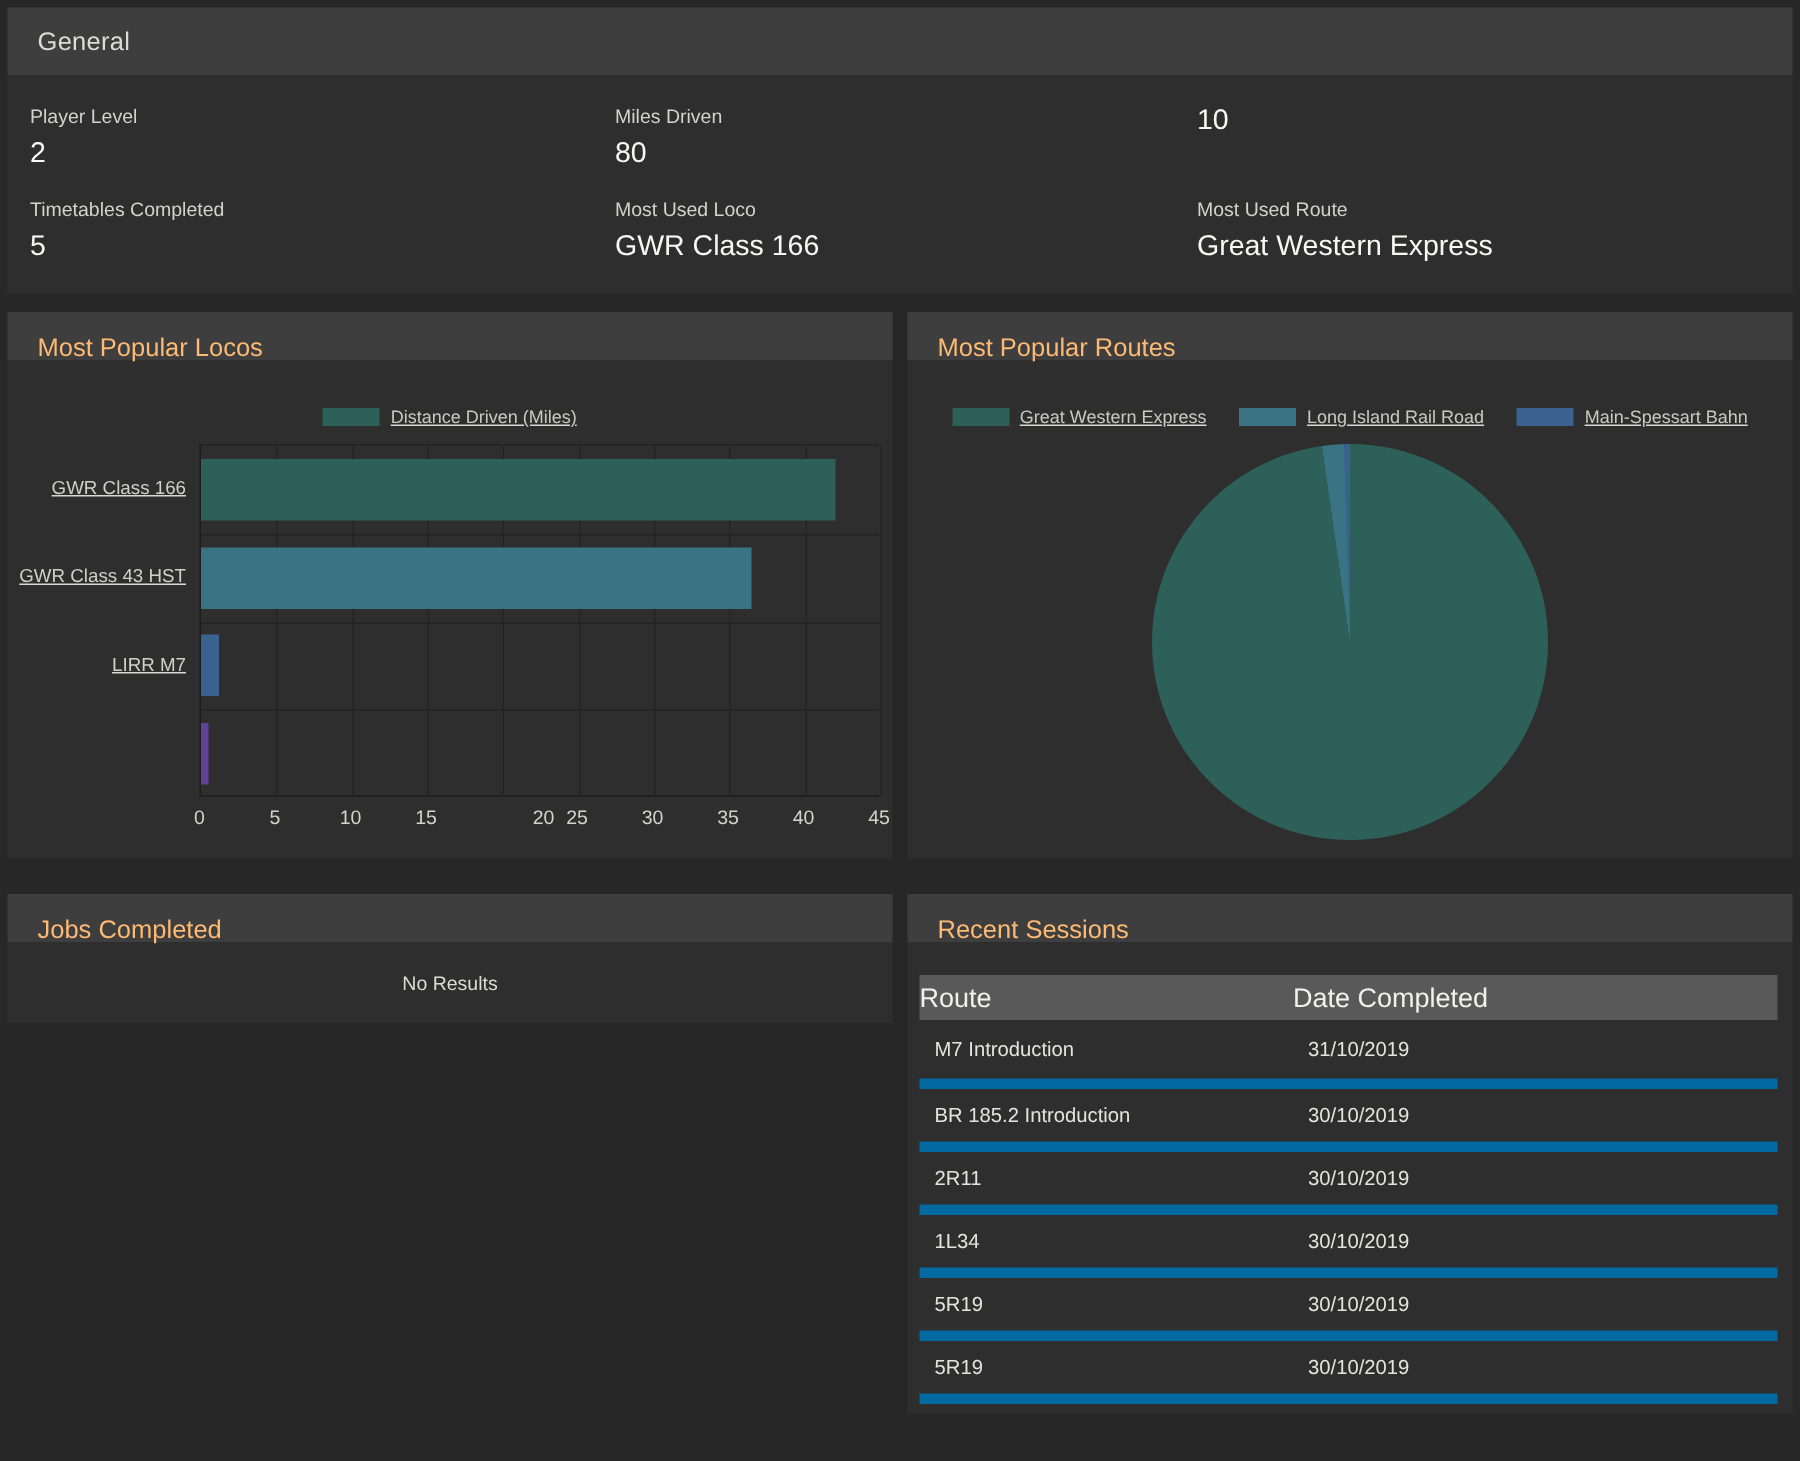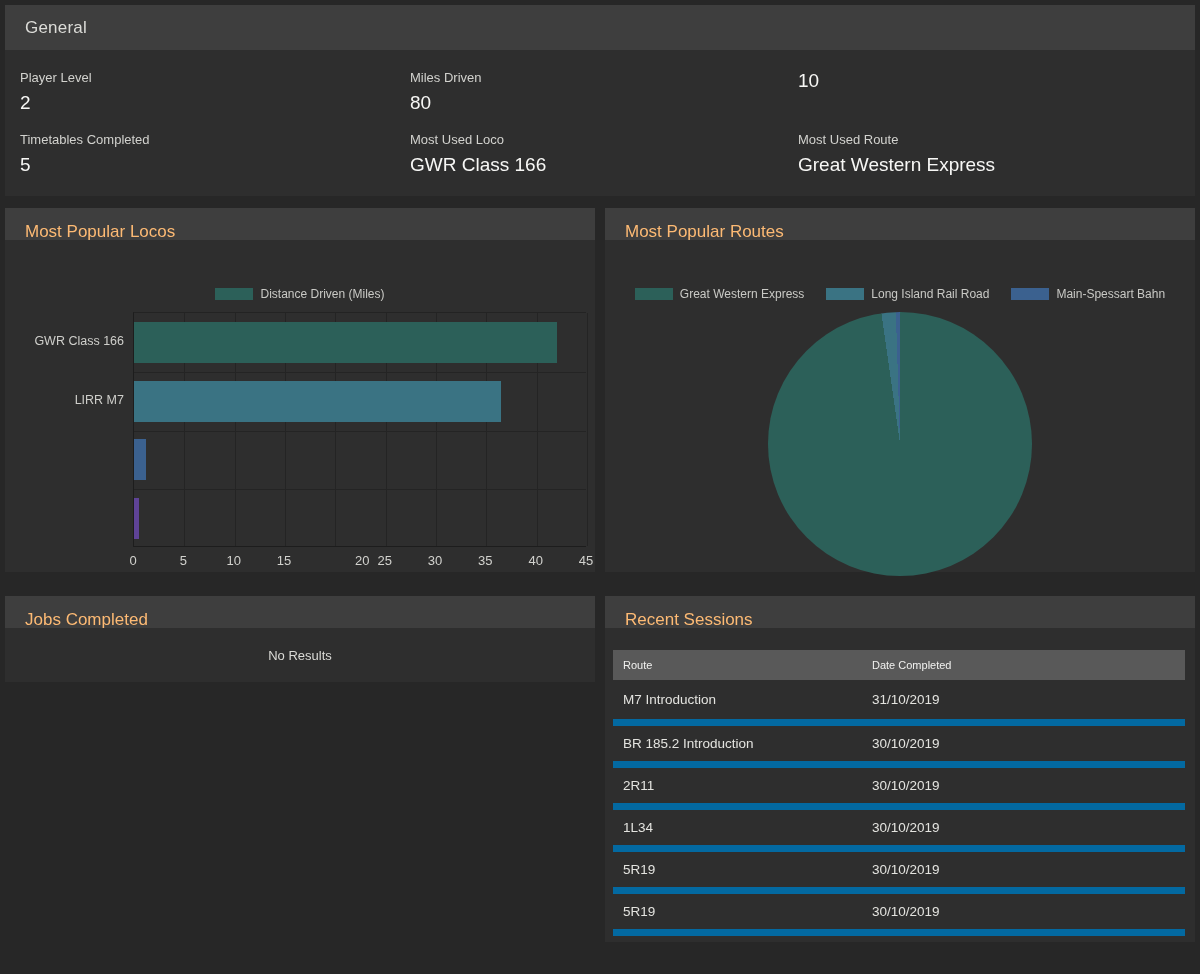--- a/index.html
+++ b/index.html
@@ -27,21 +27,21 @@
   
   .row { display:flex; gap:10px; }
   .charts-row { margin-top:12px; }
   .bottom-row  { margin-top:24px; align-items:flex-start;justify-content:flex-end; }
   .panel { width:590px; }
   .panel-header {
     height:32px; background:#3e3e3e; color:#fdba74;
     font-size:17px; line-height:48px; padding-left:20px;
   }
   .panel-body { background:#2e2e2e; }
-  .charts-row .panel-body { height:332px; padding-top:46px; }
+  .charts-row .panel-body { height:332px; padding-top:30px;text-decoration:underline; }
   
   .legend { display:flex; justify-content:center; align-items:center; gap:22px; height:16px; }
   .legend-item { display:flex; align-items:center; gap:7px; cursor:pointer; }
   .legend-swatch { width:38px; height:12px; display:inline-block; }
   .legend-label { font-size:12px; color:#c9c9c5; }
   
   .barchart { display:flex; margin-top:10px; }
   .ylabels { width:128px; }
   .ylabel {
     height:58.75px; display:flex; align-items:center; justify-content:flex-end;
@@ -63,21 +63,21 @@
   .pie-wrap { display:flex; justify-content:center; margin-top:10px; }
   .pie { width:264px; height:264px; border-radius:50%; }
   
   .jobs-body { height:54px; display:flex; align-items:center; justify-content:center; }
   .no-results { font-size:13px; color:#dadad6; }
   
   .sessions-body { height:314px; padding:22px 10px 0 8px; }
   table.sessions { width:572px; border-collapse:collapse; table-layout:fixed; }
   table.sessions th {
     background:#595959; color:#f1f1ef; font-weight:normal; text-align:left;
-    font-size:11px; height:30px; padding-left:10px;
+    font-size:18px; height:30px; 
   }
   table.sessions td {
     font-size:13.5px; color:#e3e3df; height:42px; padding-left:10px;
     border-bottom:7px solid #0369a1;
   }
   table.sessions col.c-route { width:249px; }
 </style>
 </head>
 <body>
 
@@ -117,20 +117,21 @@
     <div class="panel-body">
       <div class="legend">
         <div class="legend-item">
           <span class="legend-swatch" id="bar-legend-swatch" style="background: rgb(44, 96, 89);"></span>
           <span class="legend-label">Distance Driven (Miles)</span>
         </div>
       </div>
       <div class="barchart">
         <div class="ylabels" id="bar-ylabels">
             <div class="ylabel">GWR Class 166</div>
+            <div class="ylabel">GWR Class 43 HST</div>
             <div class="ylabel">LIRR M7</div>
           </div>
         <div class="plot" id="bar-plot">
             <div class="gridline-v" style="left: 50.3333px;"></div>
             <div class="gridline-v" style="left: 100.667px;"></div>
             <div class="gridline-v" style="left: 151px;"></div>
             <div class="gridline-v" style="left: 201.333px;"></div>
             <div class="gridline-v" style="left: 251.667px;"></div>
             <div class="gridline-v" style="left: 302px;"></div>
             <div class="gridline-v" style="left: 352.333px;"></div>

